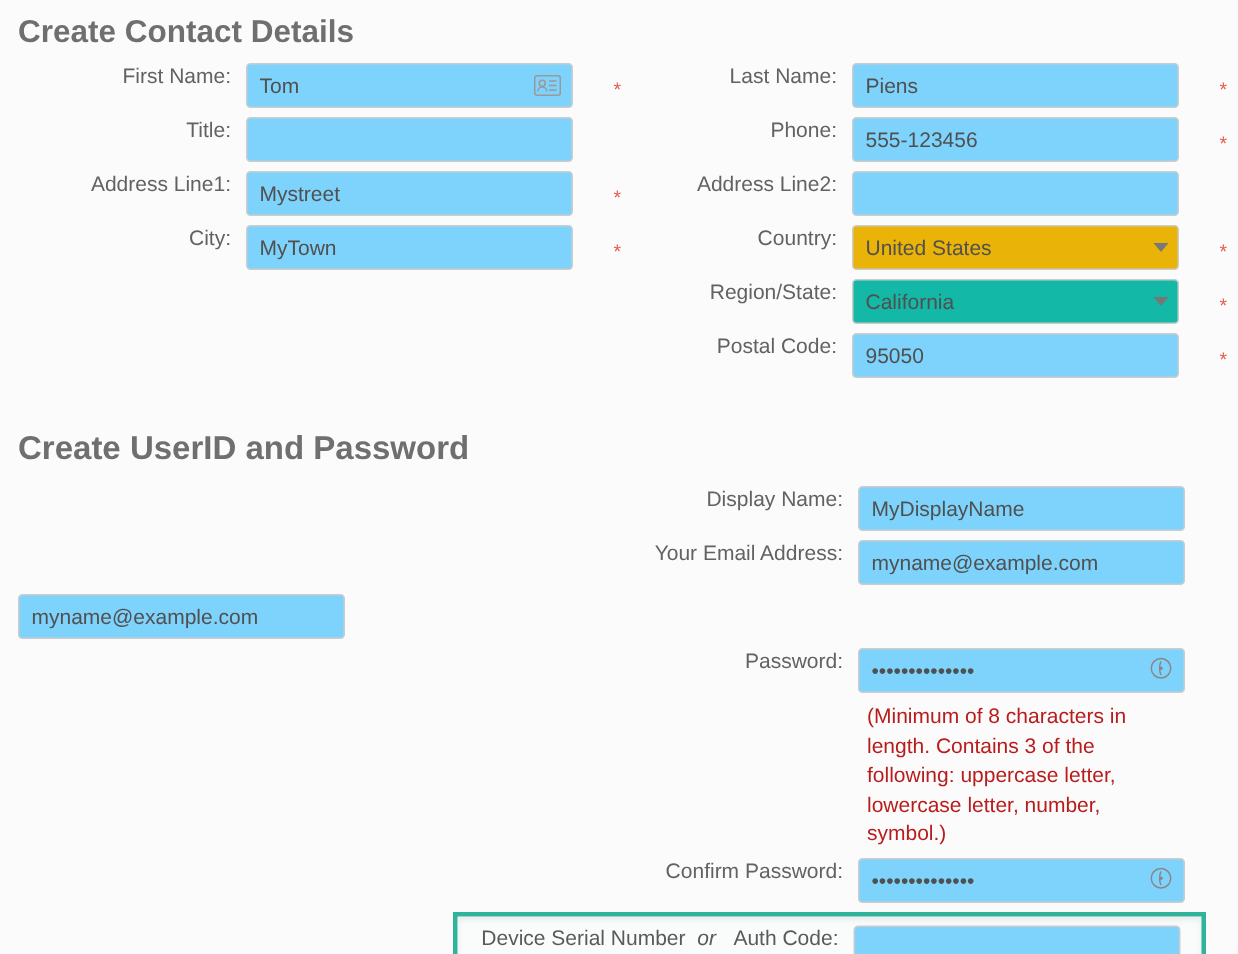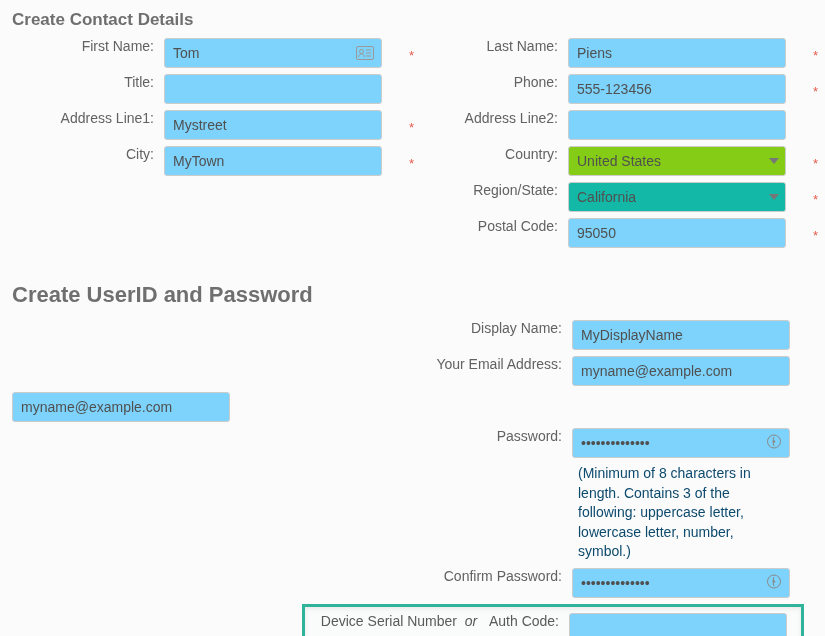--- a/index.html
+++ b/index.html
@@ -6,21 +6,21 @@
   body {
     margin: 0;
     padding: 8px 12px;
     font-family: Arial, Helvetica, sans-serif;
     font-size: 14px;
     color: #555;
     background: #fbfbfb;
     width: 825px;
   }
   .section-header {
-    font-size: 17px;
+    font-size: 21px;
     font-weight: 700;
     color: #6f6f6f;
     margin: 2px 0 8px 0;
   }
   .section-header2 {
     font-size: 22px;
     font-weight: 700;
     color: #6f6f6f;
     margin: 28px 0 12px 0;
   }
@@ -54,21 +54,21 @@
     width: 100%;
     height: 30px;
     border: 1px solid #ccc;
     border-radius: 3px;
     padding: 4px 8px;
     font-size: 14px;
     color: #505050;
     background: #7dd3fc;
   }
   .select {
-    background: #84cc16;
+    background: #eab308;
     display: flex;
     align-items: center;
     justify-content: space-between;
     cursor: pointer;
     padding-right: 6px;
   }
   .select-value { flex: 1; }
   .select-caret {
     width: 0; height: 0;
     border-left: 5px solid transparent;
@@ -77,21 +77,21 @@
     margin-left: 6px;
   }
   .req-mark {
     position: absolute;
     right: -12px;
     top: 10px;
     color: #e55b4c;
     font-size: 13px;
   }
   .hint {
-    color: #0c4a6e;
+    color: #b91c1c;
     font-size: 14px;
     line-height: 1.4;
     padding-left: 0;
     width: 205px;
     margin-left: 6px;
   }
   
   .icon-inline {
     position: absolute;
     right: 8px;

